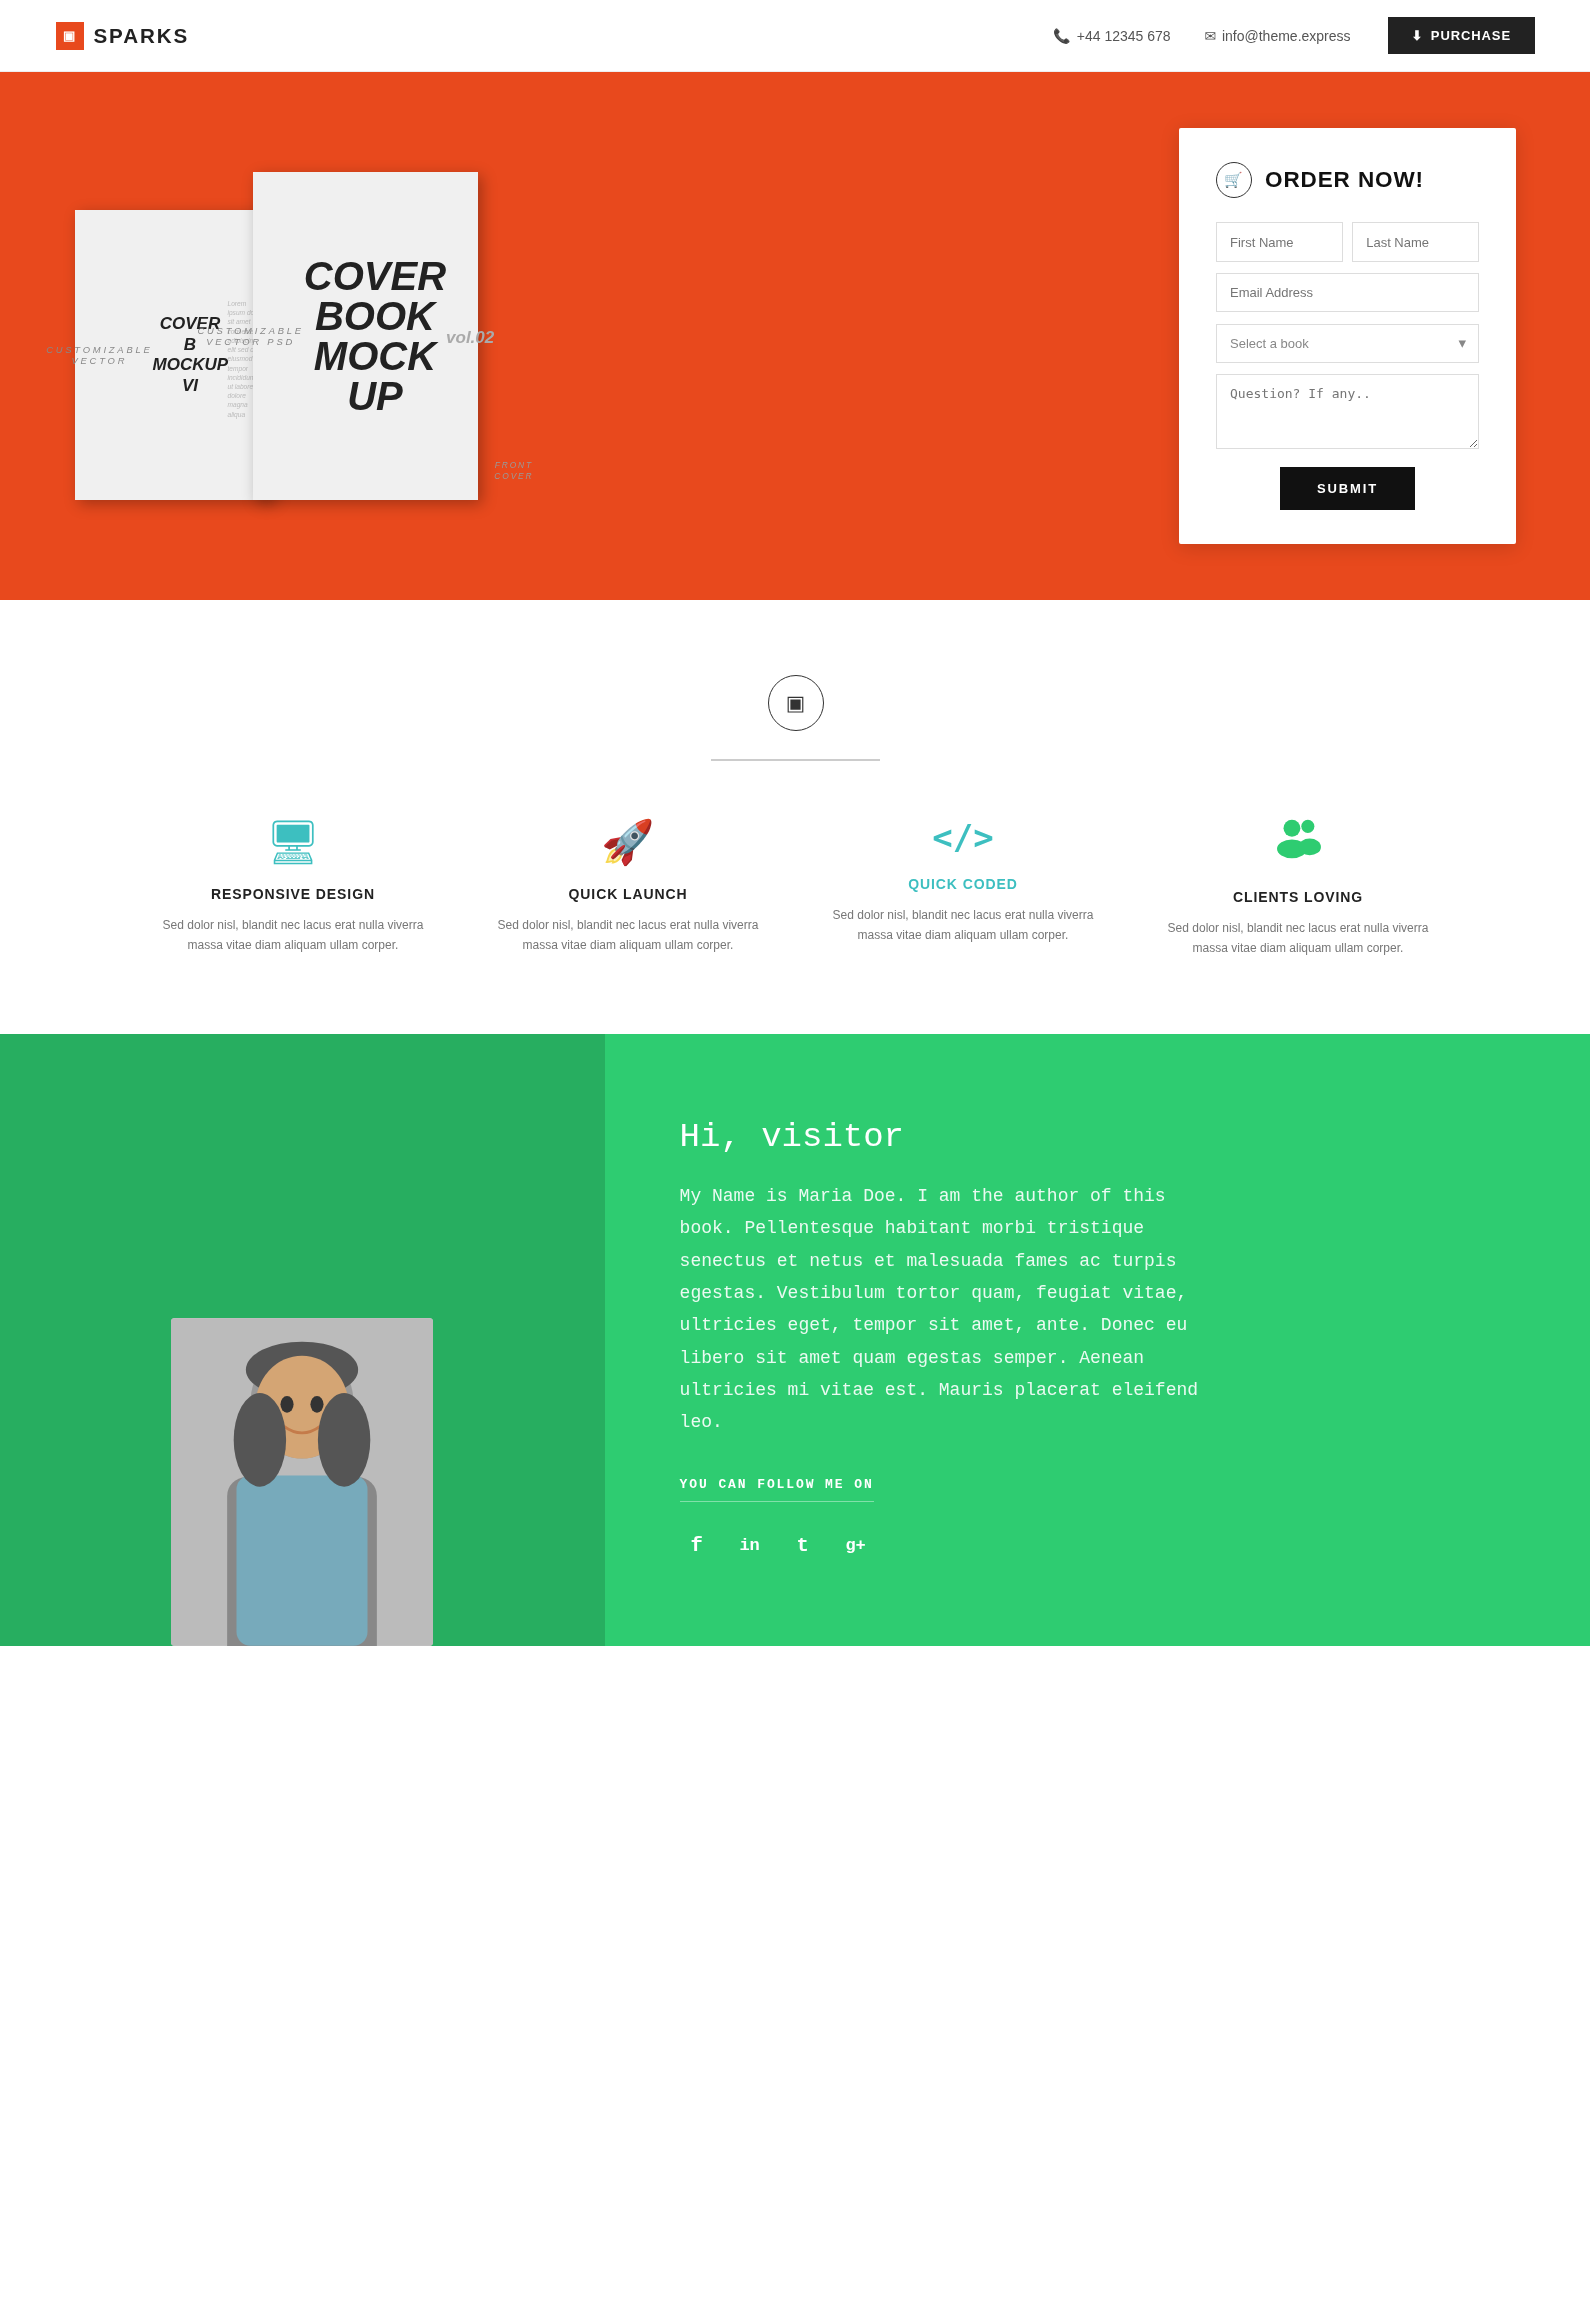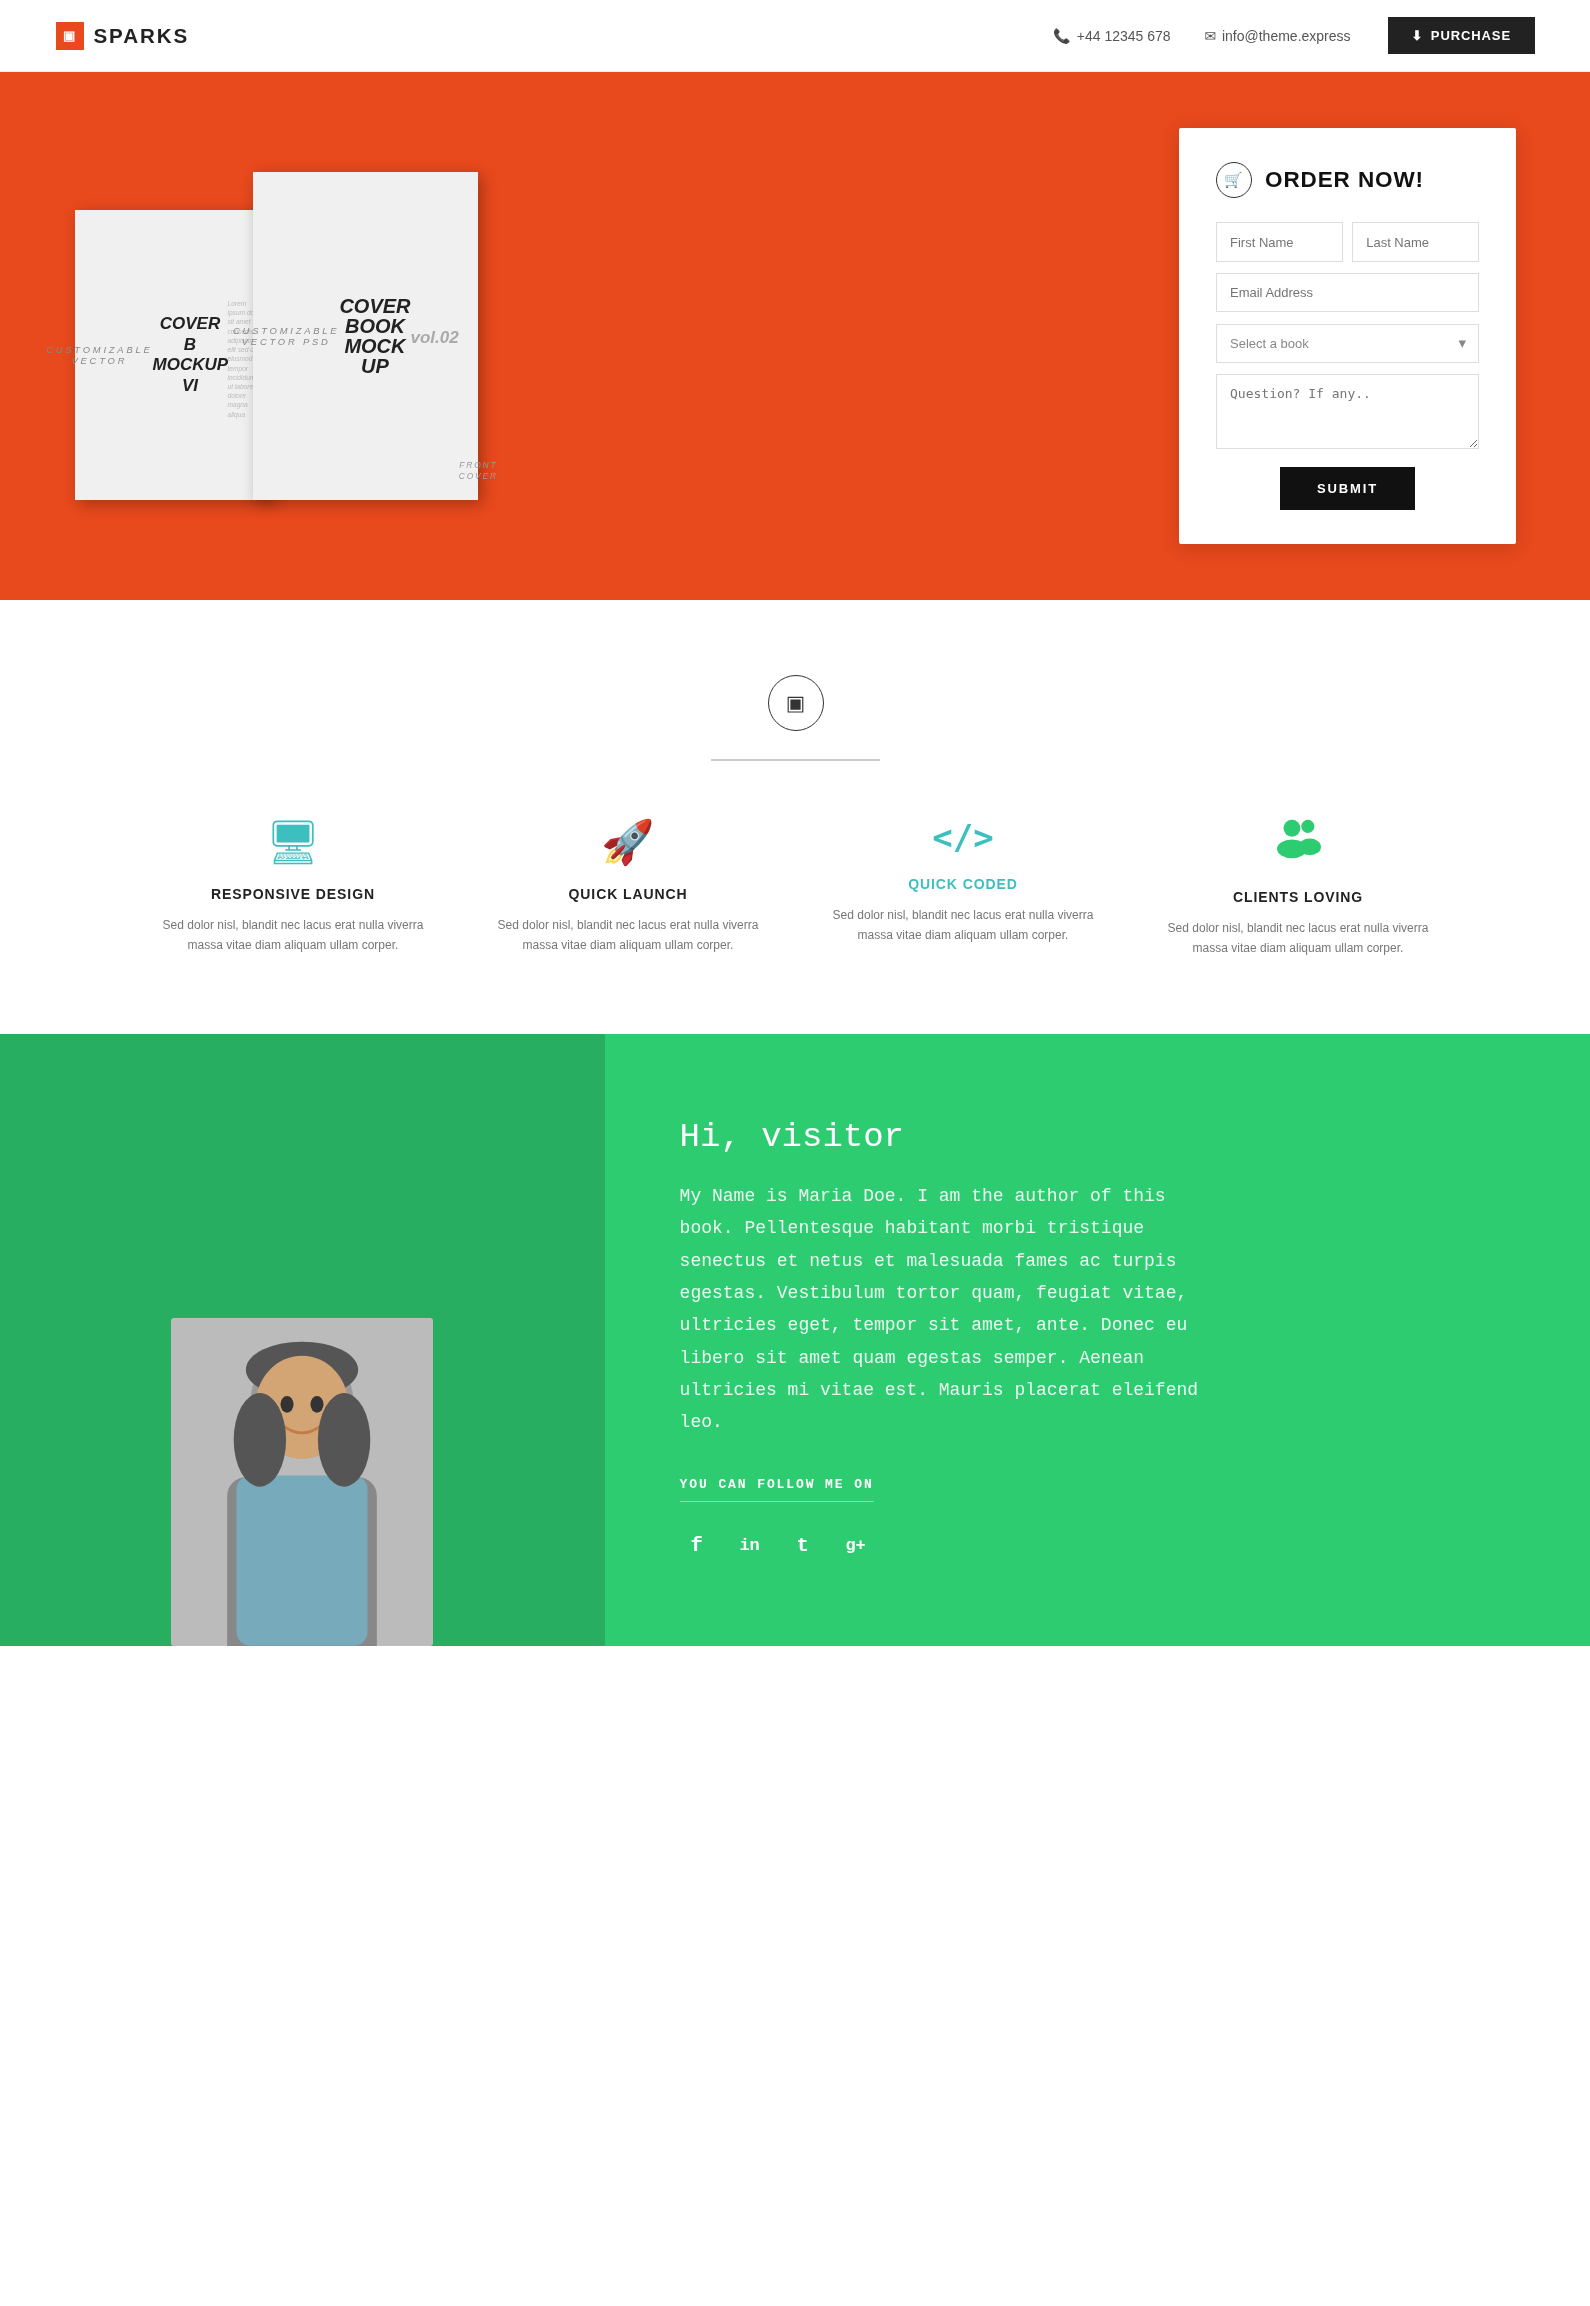--- a/index.html
+++ b/index.html
@@ -97,21 +97,21 @@
       z-index: 2;
       font-style: italic;
     }
     .book-cover.front {
       width: 225px;
       height: 328px;
       z-index: 3;
       margin-left: -19px;
     }
     .book-title-main {
-      font-size: 20px;
+      font-size: 40px;
       font-weight: 900;
       line-height: 1;
       color: #222;
       text-align: center;
       margin: 7.5px 0;
     }
     .book-sub {
       font-size: 9.4px;
       letter-spacing: 2.8px;
       color: #888;

